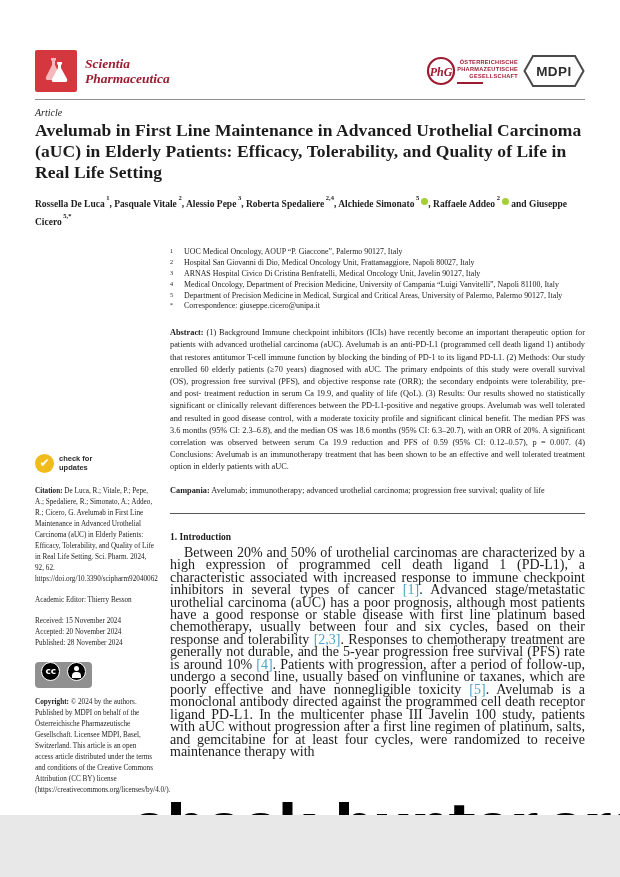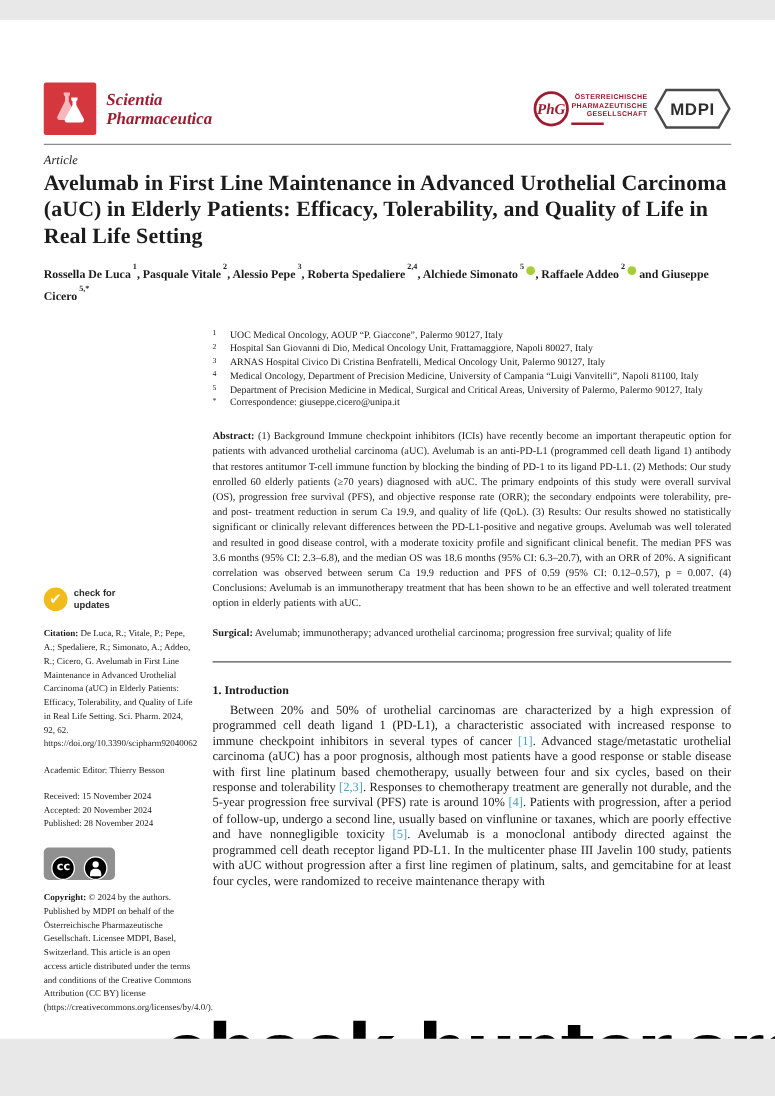--- a/index.html
+++ b/index.html
@@ -1,18 +1,18 @@
 <!DOCTYPE html>
 <html><head>
 <meta charset="utf-8">
 <style>
   * { margin:0; padding:0; box-sizing:border-box; }
   html,body { background:#e8e8e8; }
   .page {
-    position:relative; width:620px; height:815px; margin:16px auto;
+    position:relative; width:620px; height:815px; margin:0 auto;
     background:#ffffff; overflow:hidden;
     font-family:"Liberation Serif","DejaVu Serif",serif; color:#1c1c1c;
   }
   
   .header { display:flex; justify-content:space-between; align-items:flex-start; margin:50px 35px 0 35px; }
   .journal-brand { display:flex; align-items:center; gap:8px; }
   .journal-mark { width:42px; height:42px; background:#d5373f; border-radius:2px; display:flex; align-items:center; justify-content:center; }
   .journal-name { font-style:italic; font-weight:bold; color:#9d1c31; font-size:13.5px; line-height:15px; }
   .right-logos { display:flex; align-items:center; gap:1px; margin-top:4px;text-align:right; }
   .phg-circle { width:30px; height:30px; }
@@ -32,30 +32,30 @@
   .maincol { flex:1; min-width:0; }
   
   .affil-row { display:flex; font-size:7.9px; line-height:10.8px; }
   .affil-num { flex:0 0 14px; font-size:6.2px; position:relative; top:-1px; text-align:left; }
   .affil-text { flex:1; }
   
   .abstract { margin-top:15px; font-size:8.3px; line-height:12.2px; text-align:justify; }
   .keywords { margin-top:11px; font-size:8.3px; line-height:12.2px; text-align:justify; }
   .col-rule { border:none; border-top:1px solid #555; margin:16px 0 0 0; }
   .section-heading { margin-top:18px; font-size:9.5px; font-weight:bold; }
-  .body-para { margin-top:5px; font-size:10px; line-height:12.45px; text-align:justify; text-indent:14px; }
+  .body-para { margin-top:5px; font-size:14px; line-height:12.45px; text-align:justify; text-indent:14px; }
   .ref { color:#4ba3c7; }
   
   .badge-updates { display:flex; align-items:center; gap:5px; margin-top:207px; cursor:pointer; }
   .badge-circle { width:19px; height:19px; border-radius:50%; background:#f2bb1c; color:#fff; font-size:12px; line-height:19px; text-align:center; font-family:"DejaVu Sans",sans-serif; }
   .badge-text { font-family:"Liberation Sans",sans-serif; font-size:7.5px; line-height:8.5px; font-weight:bold; color:#2b2b2b; }
   .citation { margin-top:13px; }
   .acad-editor { margin-top:10px; }
   .dates { margin-top:10px; }
-  .cc-badge { margin-top:13px; width:57px; height:26px; background:#909090; border-radius:4px; display:flex; align-items:flex-end; justify-content:space-evenly; }
+  .cc-badge { margin-top:13px; width:57px; height:26px; background:#909090; border-radius:4px; display:flex; align-items:flex-start; justify-content:space-evenly; }
   .cc-circ { width:19px; height:19px; border-radius:50%; background:#000; border:1.6px solid #fff; color:#fff; text-align:center; font-family:"DejaVu Sans",sans-serif; font-weight:bold; font-size:9px; line-height:16px; position:relative; }
   .cc-circ .per { display:block; width:5px; height:5px; background:#fff; border-radius:50%; margin:2.5px auto 0 auto; }
   .cc-circ .bod { display:block; width:9px; height:6px; background:#fff; border-radius:4px 4px 0 0; margin:1px auto 0 auto; }
   .copyright { margin-top:9px;font-family:Liberation Serif, serif; }
   
   .footer { position:absolute; left:35px; right:35px; top:836px; border-top:1px solid #8d8d8d; padding-top:7px; display:flex; justify-content:center; font-size:7.4px; }
   .watermark {
     position:absolute; left:130px; top:797px; z-index:10;
     font-family:"DejaVu Sans","Liberation Sans",sans-serif; font-weight:bold;
     font-size:57px; letter-spacing:-2.5px; color:#000; white-space:nowrap; line-height:1;
@@ -141,41 +141,41 @@
           <div class="affil-row">
             <span class="affil-num">1</span>
             <span class="affil-text">UOC Medical Oncology, AOUP “P. Giaccone”, Palermo 90127, Italy</span>
           </div>
           <div class="affil-row">
             <span class="affil-num">2</span>
             <span class="affil-text">Hospital San Giovanni di Dio, Medical Oncology Unit, Frattamaggiore, Napoli 80027, Italy</span>
           </div>
           <div class="affil-row">
             <span class="affil-num">3</span>
-            <span class="affil-text">ARNAS Hospital Civico Di Cristina Benfratelli, Medical Oncology Unit, Palermo 90127, Italy</span>
+            <span class="affil-text">ARNAS Hospital Civico Di Cristina Benfratelli, Medical Oncology Unit, Javelin 90127, Italy</span>
           </div>
           <div class="affil-row">
             <span class="affil-num">4</span>
             <span class="affil-text">Medical Oncology, Department of Precision Medicine, University of Campania “Luigi Vanvitelli”, Napoli 81100, Italy</span>
           </div>
           <div class="affil-row">
             <span class="affil-num">5</span>
             <span class="affil-text">Department of Precision Medicine in Medical, Surgical and Critical Areas, University of Palermo, Palermo 90127, Italy</span>
           </div>
           <div class="affil-row">
             <span class="affil-num">*</span>
             <span class="affil-text">Correspondence: giuseppe.cicero@unipa.it</span>
           </div>
         </div>
       <p class="abstract">
         <b class="lbl">Abstract:</b>
         <span>(1) Background Immune checkpoint inhibitors (ICIs) have recently become an important therapeutic option for patients with advanced urothelial carcinoma (aUC). Avelumab is an anti-PD-L1 (programmed cell death ligand 1) antibody that restores antitumor T-cell immune function by blocking the binding of PD-1 to its ligand PD-L1. (2) Methods: Our study enrolled 60 elderly patients (≥70 years) diagnosed with aUC. The primary endpoints of this study were overall survival (OS), progression free survival (PFS), and objective response rate (ORR); the secondary endpoints were tolerability, pre- and post- treatment reduction in serum Ca 19.9, and quality of life (QoL). (3) Results: Our results showed no statistically significant or clinically relevant differences between the PD-L1-positive and negative groups. Avelumab was well tolerated and resulted in good disease control, with a moderate toxicity profile and significant clinical benefit. The median PFS was 3.6 months (95% CI: 2.3–6.8), and the median OS was 18.6 months (95% CI: 6.3–20.7), with an ORR of 20%. A significant correlation was observed between serum Ca 19.9 reduction and PFS of 0.59 (95% CI: 0.12–0.57), p = 0.007. (4) Conclusions: Avelumab is an immunotherapy treatment that has been shown to be an effective and well tolerated treatment option in elderly patients with aUC.</span>
       </p>
       <p class="keywords">
-        <b class="lbl">Surgical:</b>
+        <b class="lbl">Campania:</b>
         <span>Avelumab; immunotherapy; advanced urothelial carcinoma; progression free survival; quality of life</span>
       </p>
       <hr class="col-rule">
       <h2 class="section-heading">1. Introduction</h2>
       <p class="body-para"><span>Between 20% and 50% of urothelial carcinomas are characterized by a high expression of programmed cell death ligand 1 (PD-L1), a characteristic associated with increased response to immune checkpoint inhibitors in several types of cancer </span><span class="ref">[1]</span><span>.  Advanced stage/metastatic urothelial carcinoma (aUC) has a poor prognosis, although most patients have a good response or stable disease with first line platinum based chemotherapy, usually between four and six cycles, based on their response and tolerability </span><span class="ref">[2,3]</span><span>. Responses to chemotherapy treatment are generally not durable, and the 5-year progression free survival (PFS) rate is around 10% </span><span class="ref">[4]</span><span>. Patients with progression, after a period of follow-up, undergo a second line, usually based on vinflunine or taxanes, which are poorly effective and have nonnegligible toxicity </span><span class="ref">[5]</span><span>. Avelumab is a monoclonal antibody directed against the programmed cell death receptor ligand PD-L1. In the multicenter phase III Javelin 100 study, patients with aUC without progression after a first line regimen of platinum, salts, and gemcitabine for at least four cycles, were randomized to receive maintenance therapy with</span></p>
     </section>
 
   </div>
 
   <div class="footer">

